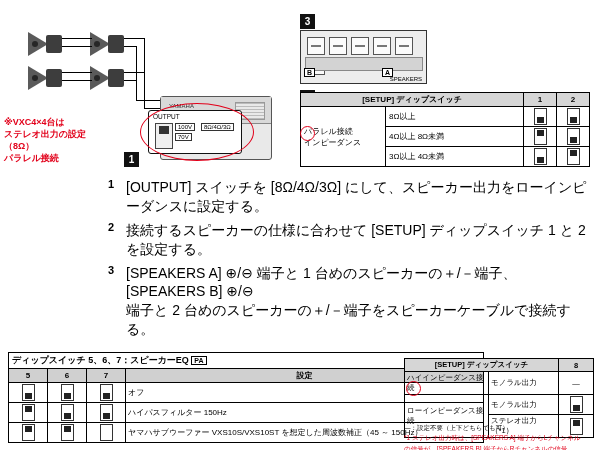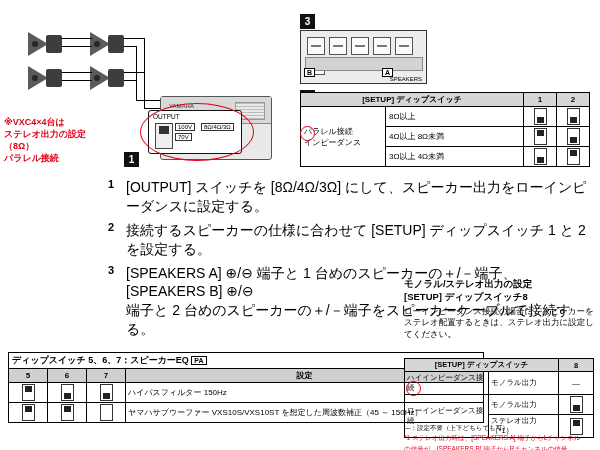--- a/index.html
+++ b/index.html
@@ -238,40 +238,41 @@
     </div>
     <div class="step">
       <div class="n">3</div>
       <div class="t" style="white-space:pre-line">[SPEAKERS A] ⊕/⊖ 端子と 1 台めのスピーカーの＋/－端子、[SPEAKERS B] ⊕/⊖
 端子と 2 台めのスピーカーの＋/－端子をスピーカーケーブルで接続する。</div>
     </div>
   </div>
 
 
 
-  <div id="col-right">
-    <div class="sub">モノラル/ステレオ出力の設定</div>
-    <div class="sub">[SETUP] ディップスイッチ8</div>
-    <div class="body-t">ローインピーダンス接続の場合に、スピーカーをステレオ配置するときは、ステレオ出力に設定してください。</div>
-  </div>
 
   <div id="dip-567">
     <div class="cap">
       <span>ディップスイッチ 5、6、7：スピーカーEQ</span>
       <span class="pa-badge">PA</span>
     </div>
     <table>
       <tbody>
           <tr>
         <th style="width:34px">5</th>
         <th style="width:34px">6</th>
         <th style="width:34px">7</th>
         <th>設定</th>
       </tr>
       <tr>
+        <td class="c"><span class="dip dn"><i></i></span></td>
+        <td class="c"><span class="dip dn"><i></i></span></td>
+        <td class="c"><span class="dip dn"><i></i></span></td>
+        <td>オフ</td>
+      </tr>
+      <tr>
         <td class="c"><span class="dip up"><i></i></span></td>
         <td class="c"><span class="dip dn"><i></i></span></td>
         <td class="c"><span class="dip dn"><i></i></span></td>
         <td>ハイパスフィルター 150Hz</td>
       </tr>
       <tr>
         <td class="c"><span class="dip up"><i></i></span></td>
         <td class="c"><span class="dip up"><i></i></span></td>
         <td class="c"><span class="dip dn"></span></td>
         <td>ヤマハサブウーファー VXS10S/VXS10ST を想定した周波数補正（45 ～ 150Hz）</td>

